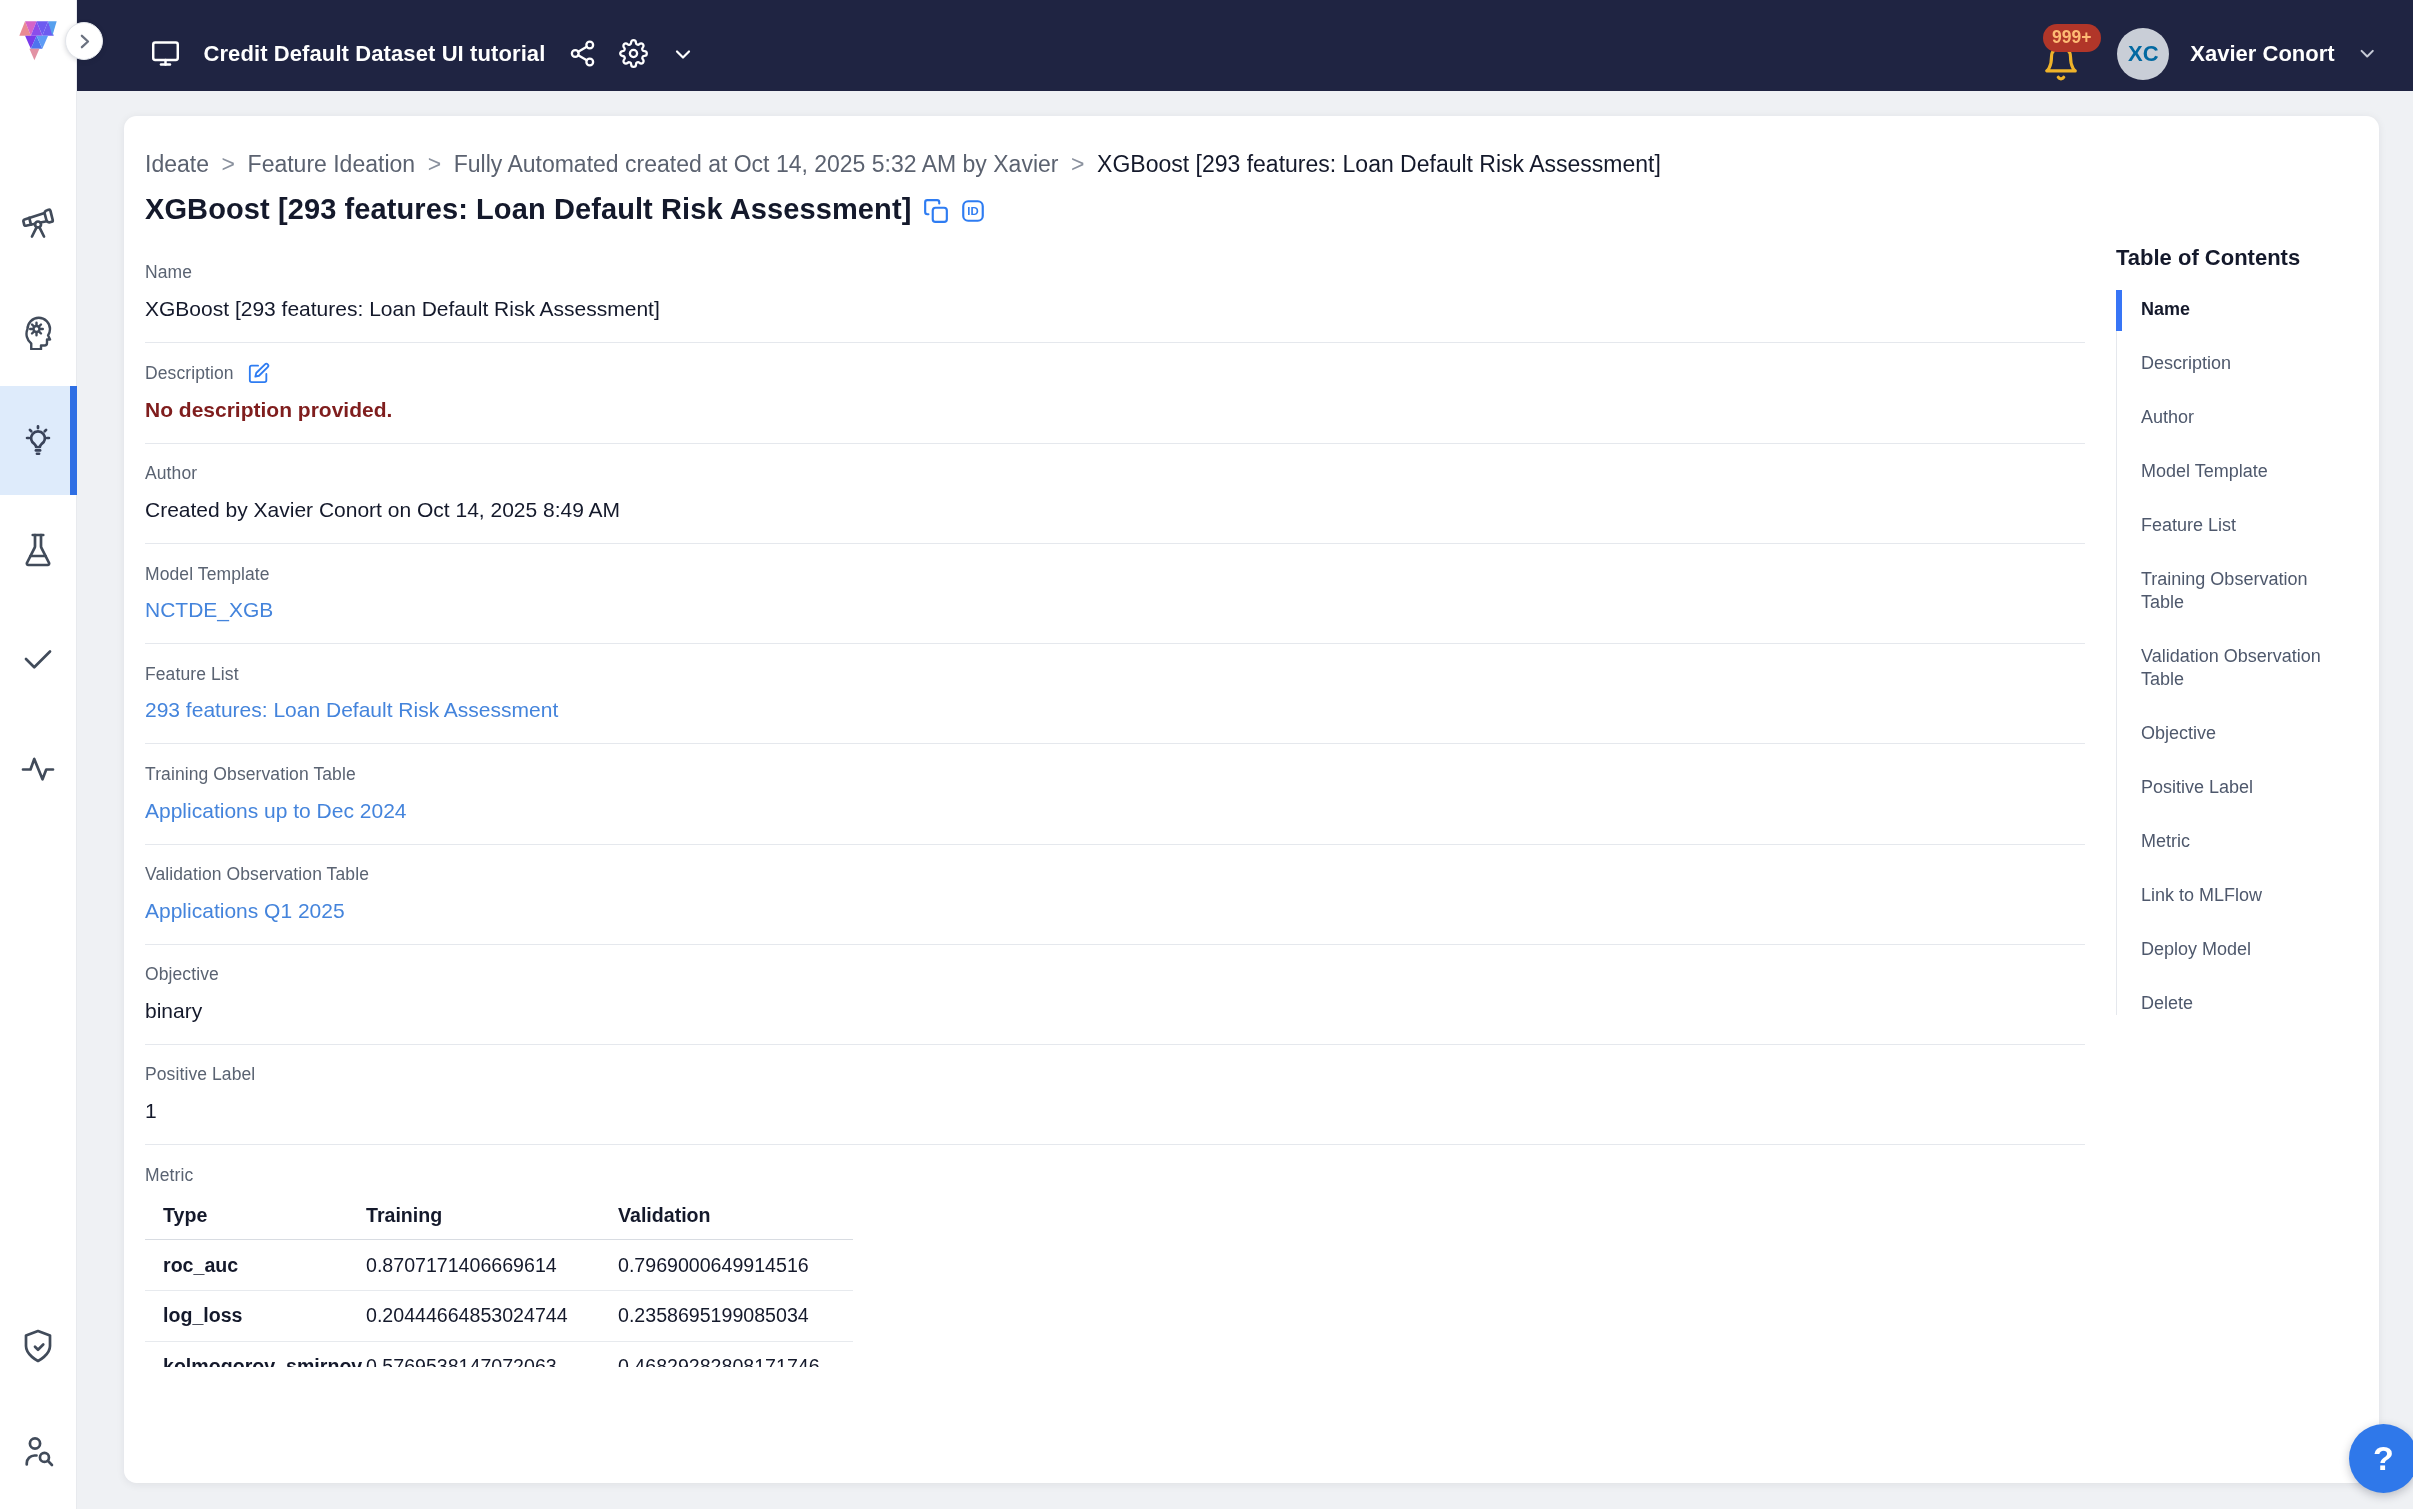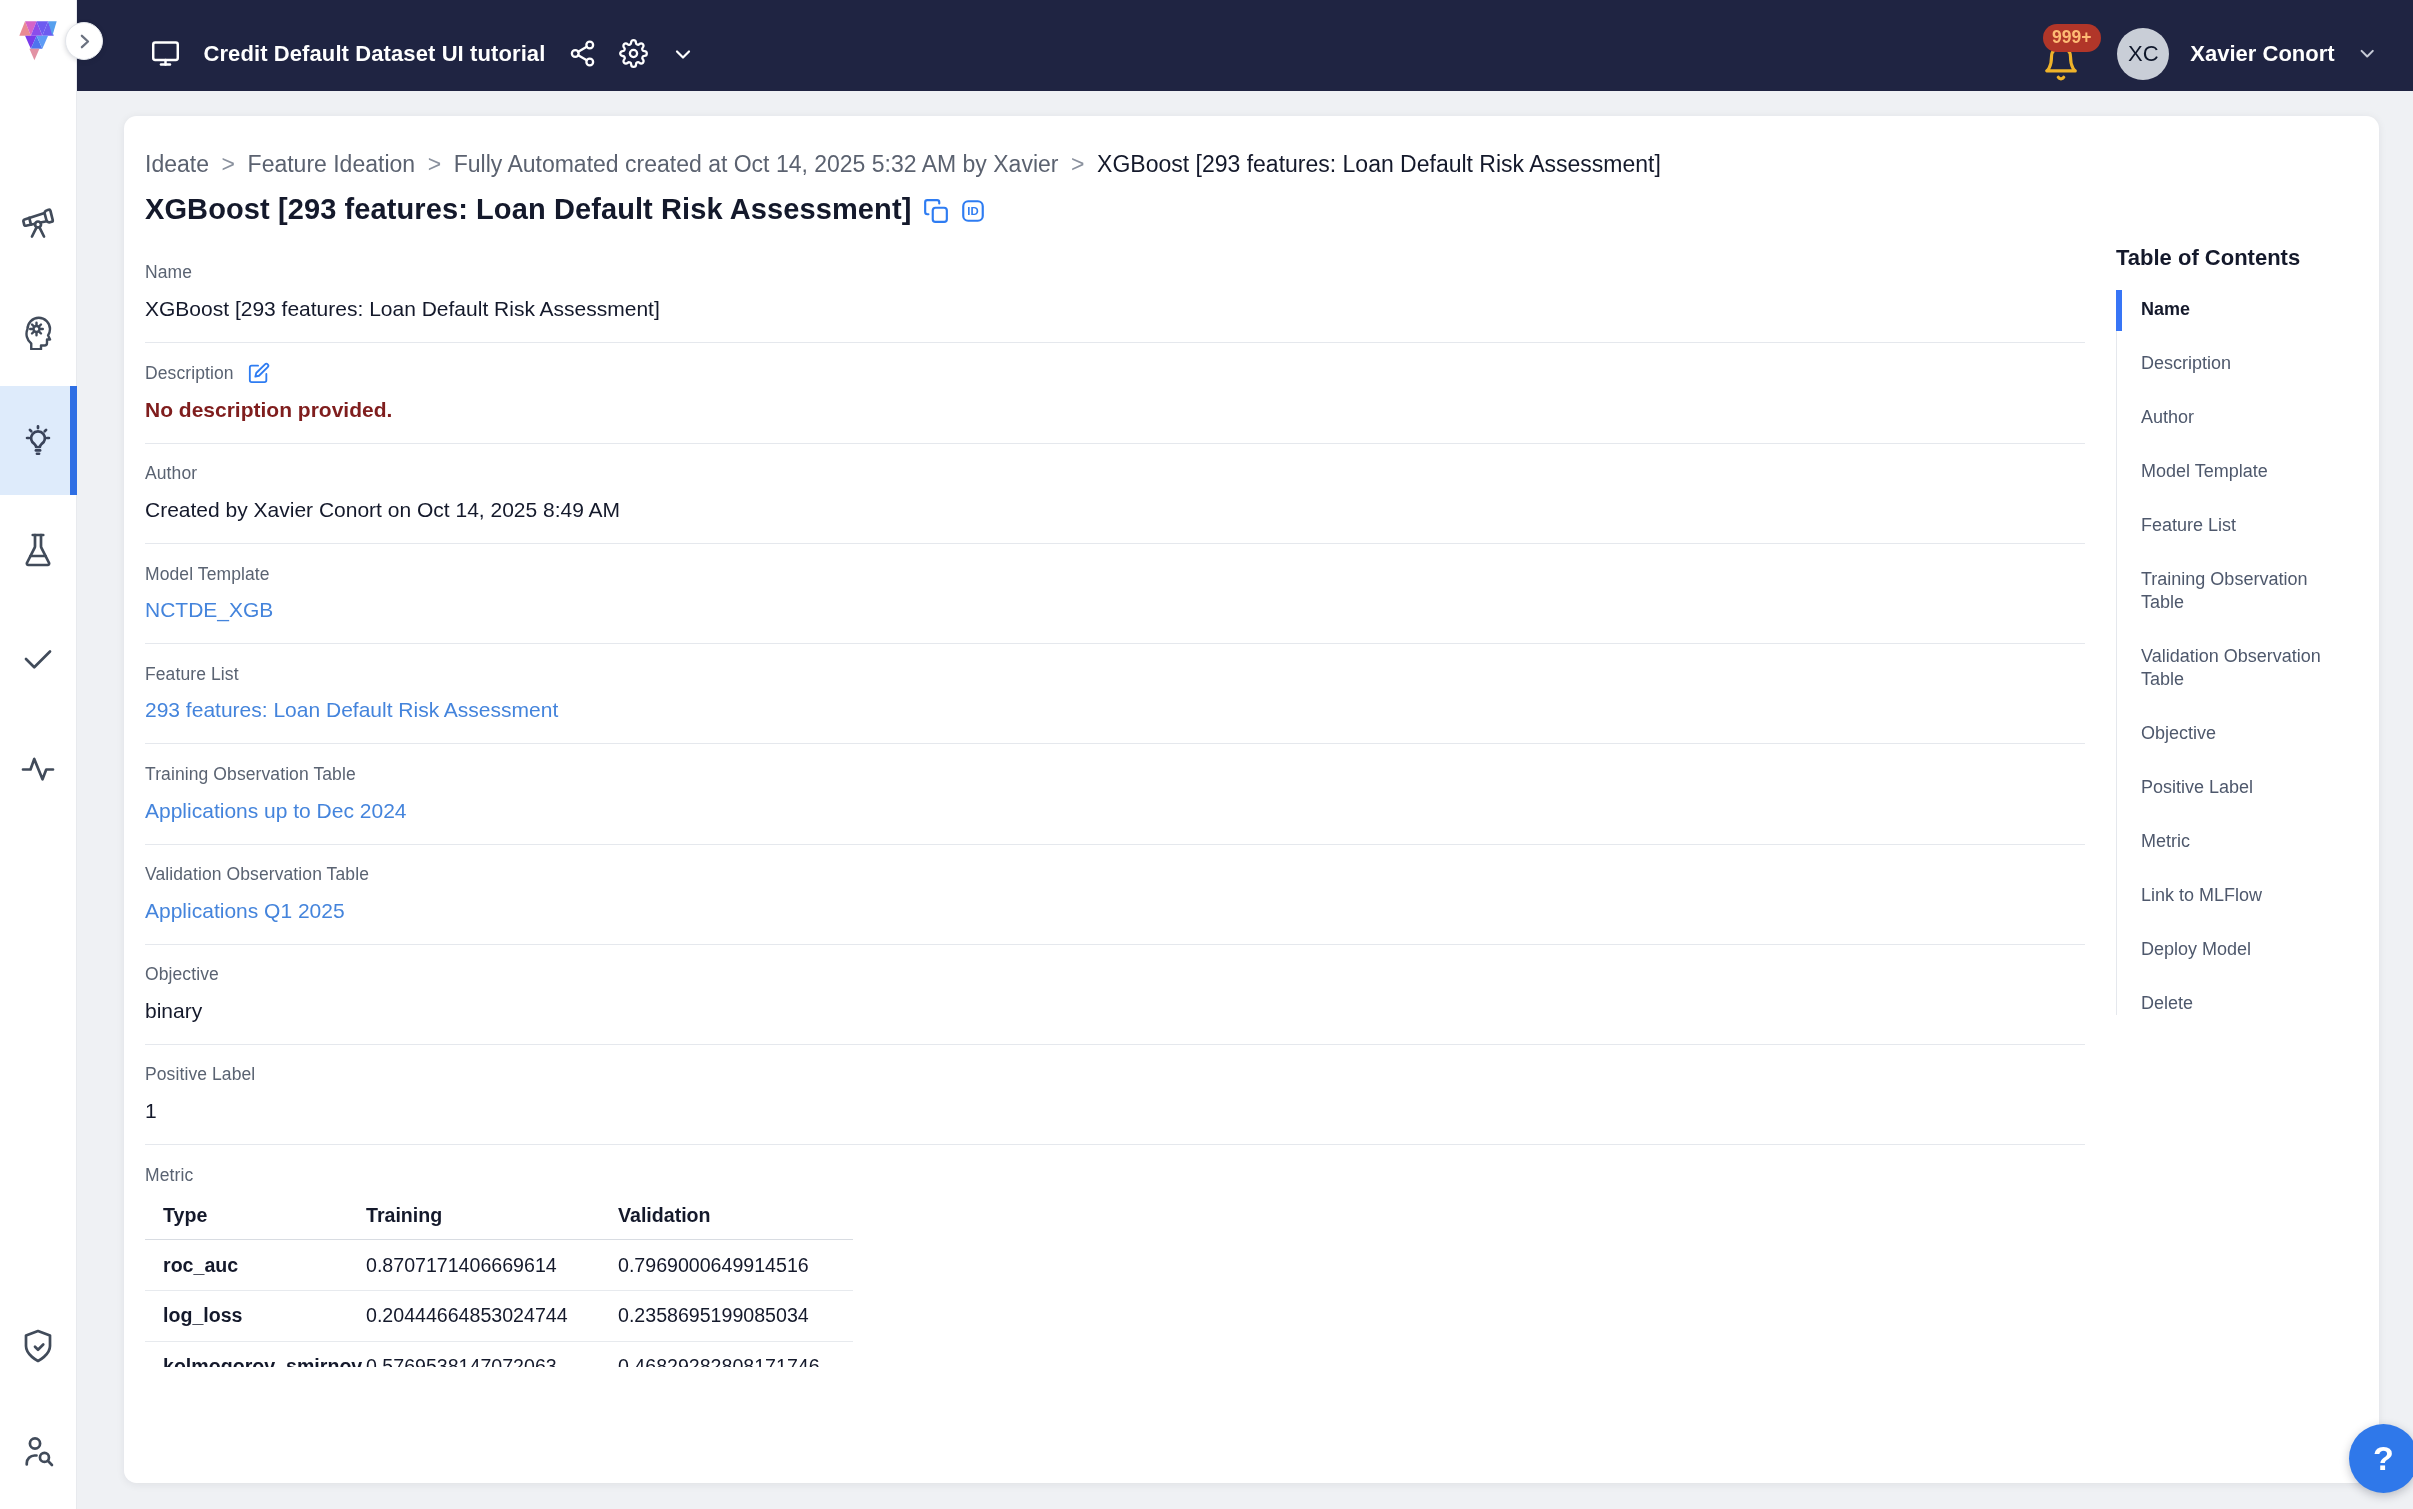--- a/index.html
+++ b/index.html
@@ -53,22 +53,22 @@
   .hdr-icon svg { width:29px; height:29px; }
   .hdr-icon.small svg { width:24px; height:24px; }
   .hdr-right { margin-left:auto; display:flex; align-items:center; gap:21px; }
   .bell-wrap { position:relative; width:59px; height:60px; cursor:pointer; }
   .bell-wrap svg { width:38px; height:38px; position:absolute; left:4.2px; bottom:1.4px; color:#EFB32A; }
   .badge {
     position:absolute; top:0; right:-4.2px; background:#B13629; color:#fdba74;
     font-size:17.5px; font-weight:700; padding:3.5px 9px; border-radius:15.4px; line-height:1.2;
   }
   .avatar {
-    width:52px; height:52px; border-radius:50%; background:#C9CED7; color:#0f172a;
-    display:flex; align-items:center; justify-content:center; font-size:22px; font-weight:400; cursor:pointer;
+    width:52px; height:52px; border-radius:50%; background:#C9CED7; color:#0369a1;
+    display:flex; align-items:center; justify-content:center; font-size:22px; font-weight:700; cursor:pointer;
   }
   .user-name { font-size:22px; font-weight:600;text-align:center; }
   .user-caret { color:#C6CAD6; cursor:pointer; }
   .user-caret svg { width:22.4px; height:22.4px; }
 
   
   .card {
     position:absolute; left:124px; top:116px; width:2255px; height:1367px;
     background:#FFFFFF; border-radius:12.6px; box-shadow:0 1.4px 8.4px rgba(23,28,46,.07);
     padding:0 21px; overflow:hidden;

